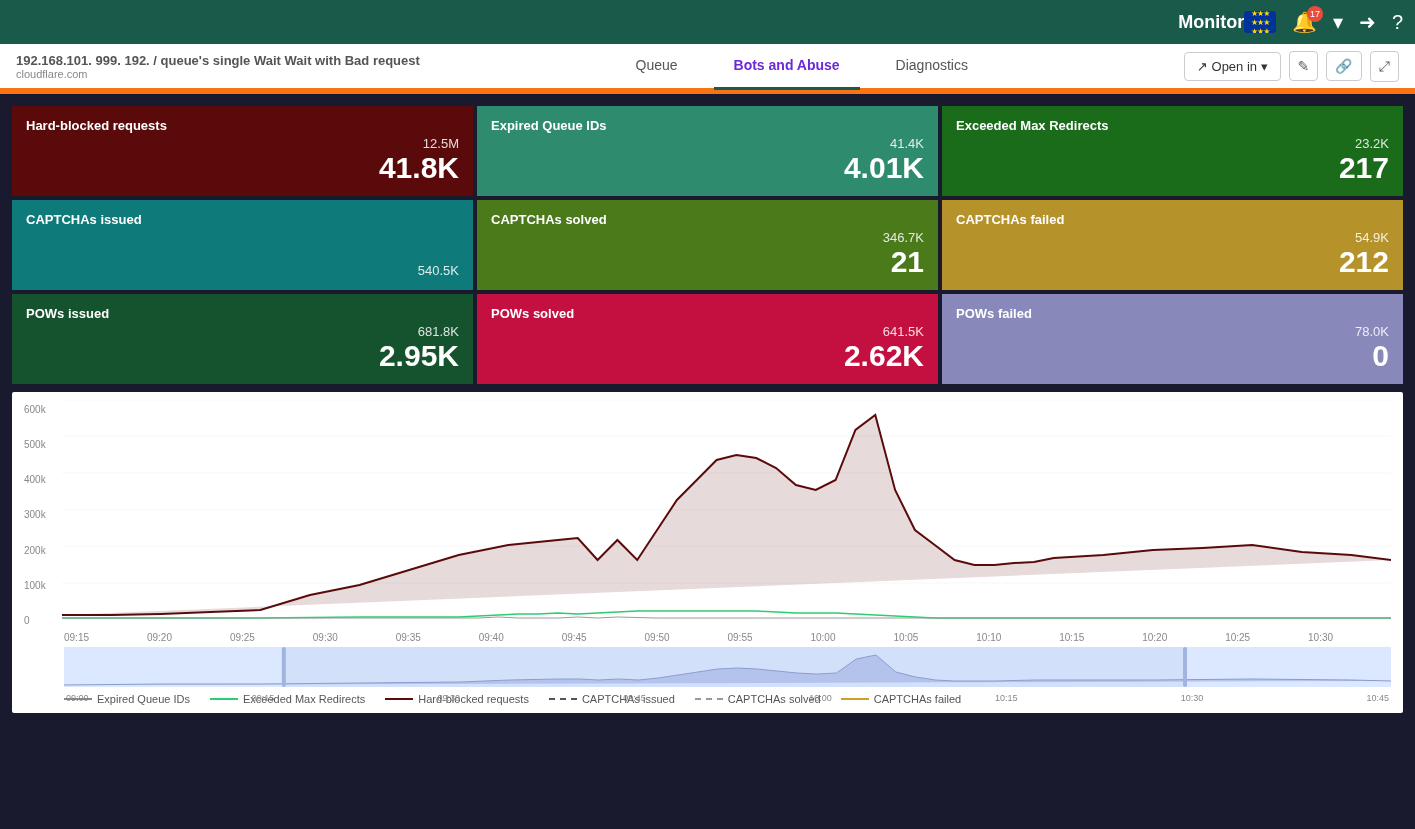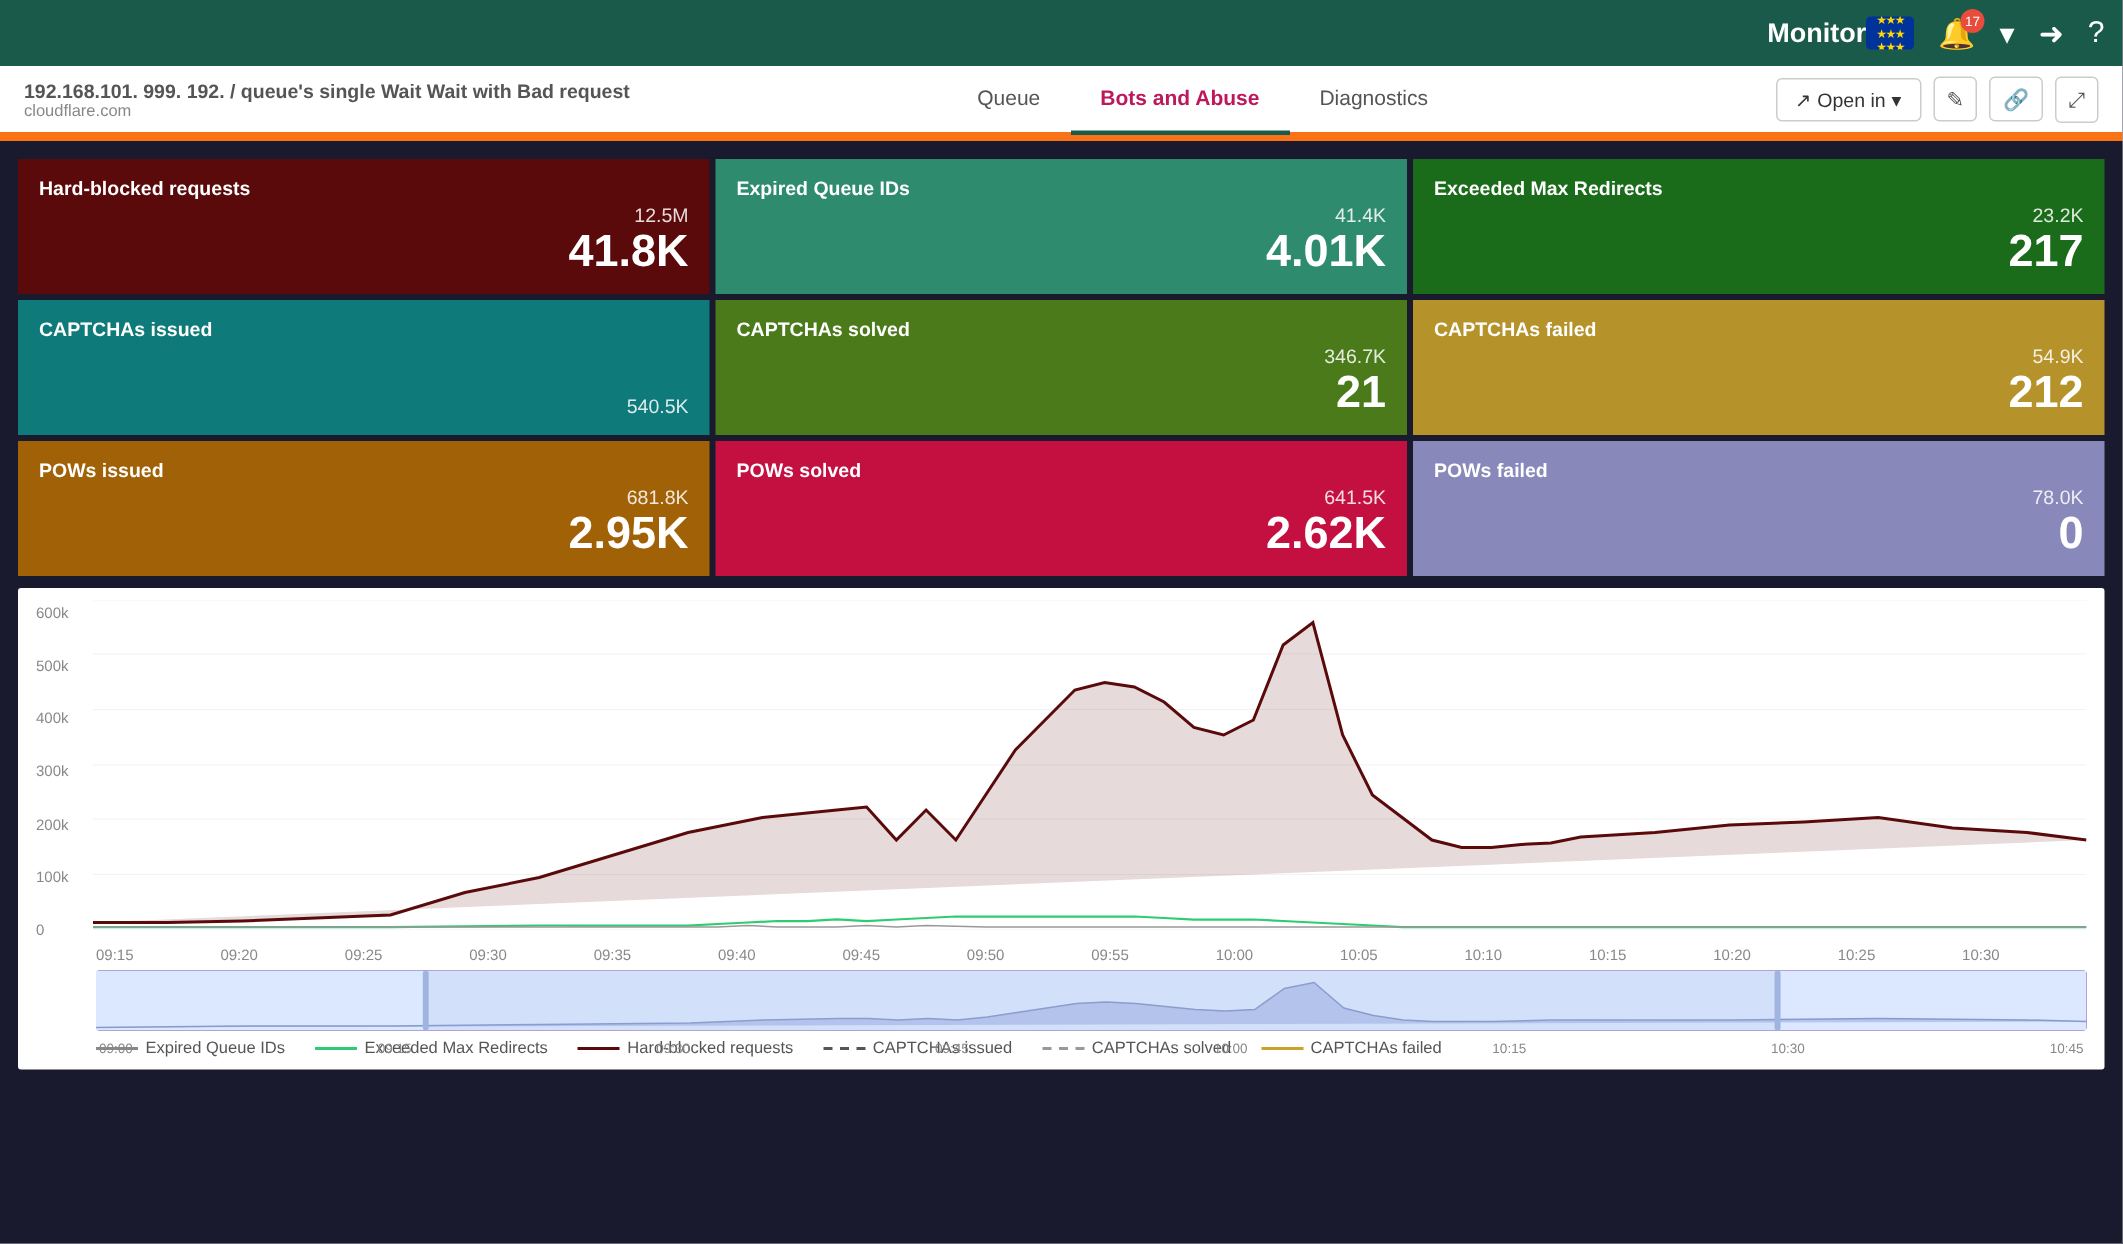--- a/index.html
+++ b/index.html
@@ -41,28 +41,28 @@
       display: flex;
       align-items: center;
       padding: 17px 16px;
       border-bottom: 6px solid #f97316;
       justify-content: space-between;
     }
     .breadcrumb-area { display: flex; flex-direction: column; }
     .breadcrumb-title { font-size: 13px; color: #555; font-weight: bold; }
     .breadcrumb-sub { font-size: 11px; color: #888; }
 
-    .tabs-area { display: flex; align-items: center; gap: 0; }
+    .tabs-area { display: flex; align-items: center; gap: 16px; }
     .tab-item {
       padding: 14px 20px; font-size: 14px; cursor: pointer;
       color: #555; border-bottom: 3px solid transparent;
       white-space: nowrap;
     }
     .tab-item.active {
-      color: #be185d; border-bottom: 3px solid #1a5a4a; font-weight: bold;
+      color: #6d28d9; border-bottom: 3px solid #1a5a4a; font-weight: bold;
     }
 
     .sub-header-actions { display: flex; align-items: center; gap: 8px; }
     .open-in-btn {
       display: flex; align-items: center; gap: 4px;
       border: 1px solid #ccc; padding: 6px 12px; border-radius: 4px;
       font-size: 13px; cursor: pointer; background: white; color: #333;
     }
     .action-icon-btn {
       border: 1px solid #ccc; padding: 6px 8px; border-radius: 4px;
@@ -99,21 +99,21 @@
     .card-values { text-align: right; }
     .card-secondary { font-size: 13px; color: rgba(255,255,255,0.85); }
     .card-primary { font-size: 30px; font-weight: bold; line-height: 1.1; }
 
     .card-dark-red { background: #5a0a0a; }
     .card-teal { background: #2e8b6e; }
     .card-green-dark { background: #1a6b1a; }
     .card-dark-teal { background: #0e7a7a; }
     .card-olive { background: #4a7a1a; }
     .card-gold { background: #b5922a; }
-    .card-bright-green { background: #a16207; }
+    .card-bright-green { background: #14532d; }
     .card-crimson { background: #c41040; }
     .card-lavender { background: #8888bb; }
 
     
     .chart-area {
       background: white;
       border-radius: 2px;
       padding: 8px 12px;
       position: relative;
     }

